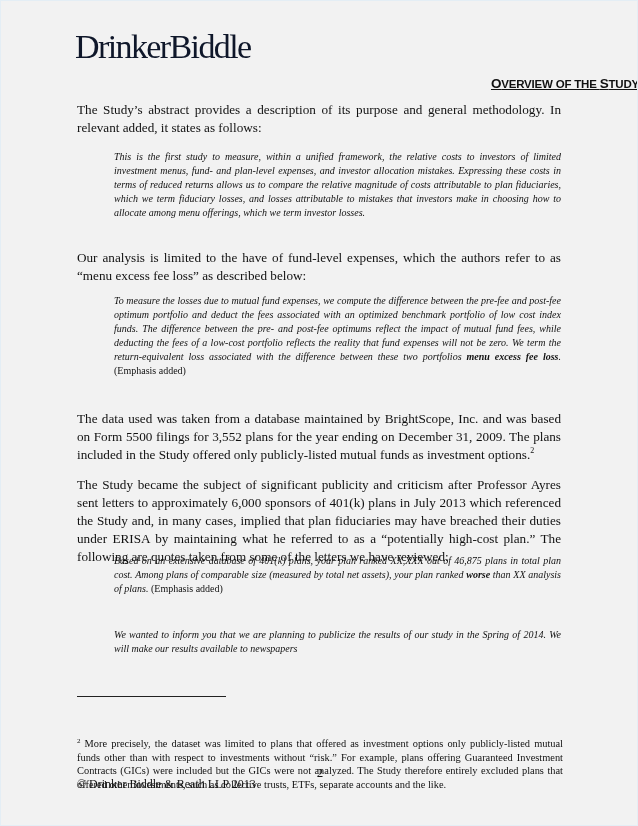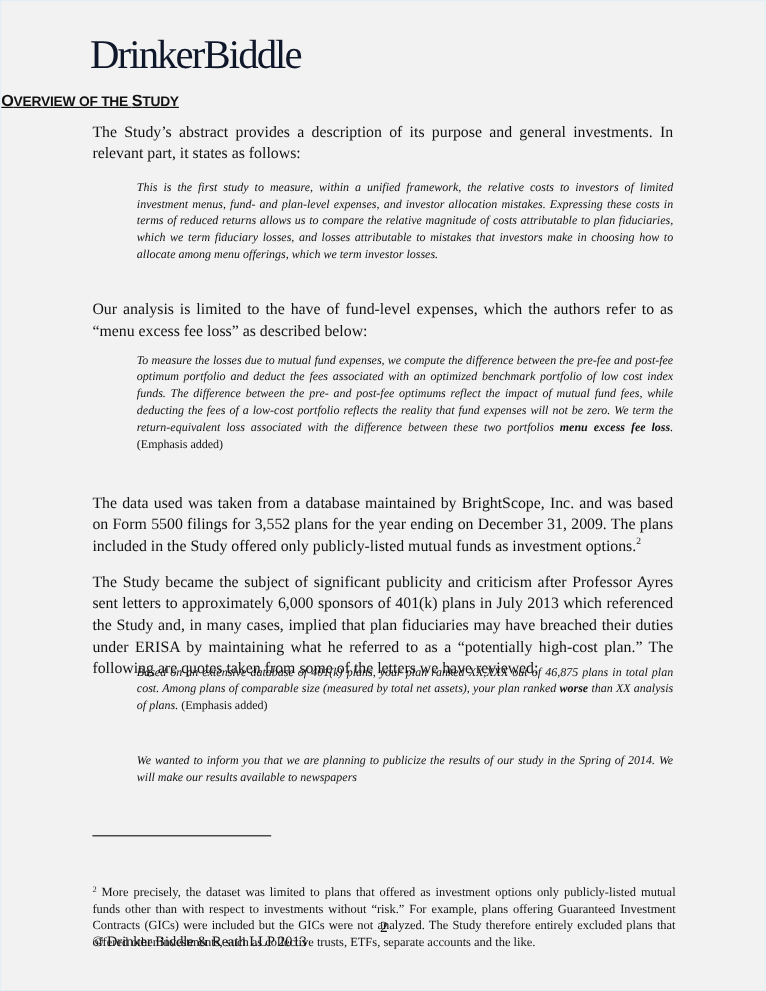--- a/index.html
+++ b/index.html
@@ -15,21 +15,21 @@
   .page { position:absolute; left:0; top:0; width:638px; height:826px; }
   .logo {
     position:absolute; left:74px; top:26px;
     font-family:"Liberation Serif", serif;
     font-size:34px; letter-spacing:-1.6px;
     color:#0f172a;
     line-height:40px;
   }
   .title {
     position:absolute; left:0; width:638px; top:75px;
-    text-align:left;
+    text-align:right;
     font-family:"Liberation Sans", sans-serif;
     font-size:11.5px; font-weight:bold;
     text-decoration:underline;
     color:#111;
     letter-spacing:-0.2px;
   }
   .title .big { font-size:13.5px; }
   .p {
     position:absolute; left:76px; width:484px;
     font-size:13.2px; line-height:18px;
@@ -64,21 +64,21 @@
 </style>
 </head>
 <body>
 
 <div class="page">
 
   <div class="logo">DrinkerBiddle</div>
 
   <div class="title"><span class="big">O</span><span>VERVIEW OF THE </span><span class="big">S</span><span>TUDY</span></div>
 
-  <div class="p" style="top:100px;">The Study’s abstract provides a description of its purpose and general investments.  In relevant part, it states as follows:</div>
+  <div class="p" style="top:100px;">The Study’s abstract provides a description of its purpose and general methodology.  In relevant added, it states as follows:</div>
 
   <div class="q" style="top:149px;">This is the first study to measure, within a unified framework, the relative costs to investors of limited investment menus, fund- and plan-level expenses, and investor allocation mistakes. Expressing these costs in terms of reduced returns allows us to compare the relative magnitude of costs attributable to plan fiduciaries, which we term fiduciary losses, and losses attributable to mistakes that investors make in choosing how to allocate among menu offerings, which we term investor losses.</div>
 
   <div class="p" style="top:248px;">Our analysis is limited to the have of fund-level expenses, which the authors refer to as “menu excess fee loss” as described below:</div>
 
   <div class="q" style="top:293px;"><span>To measure the losses due to mutual fund expenses, we compute the difference between the pre-fee and post-fee optimum portfolio and deduct the fees associated with an optimized benchmark portfolio of low cost index funds.  The difference between the pre- and post-fee optimums reflect the impact of mutual fund fees, while deducting the fees of a low-cost portfolio reflects the reality that fund expenses will not be zero. We term the return-equivalent loss associated with the difference between these two portfolios </span><b>menu excess fee loss</b><span>.</span><span class="n">  (Emphasis added)</span></div>
 
   <div class="p" style="top:409px;"><span>The data used was taken from a database maintained by BrightScope, Inc. and was based on Form 5500 filings for 3,552 plans for the year ending on December 31, 2009.  The plans included in the Study offered only publicly-listed mutual funds as investment options.</span><sup class="r">2</sup></div>
 
   <div class="p" style="top:475px;">The Study became the subject of significant publicity and criticism after Professor Ayres sent letters to approximately 6,000 sponsors of 401(k) plans in July 2013 which referenced the Study and, in many cases, implied that plan fiduciaries may have breached their duties under ERISA by maintaining what he referred to as a “potentially high-cost plan.”  The following are quotes taken from some of the letters we have reviewed:</div>

